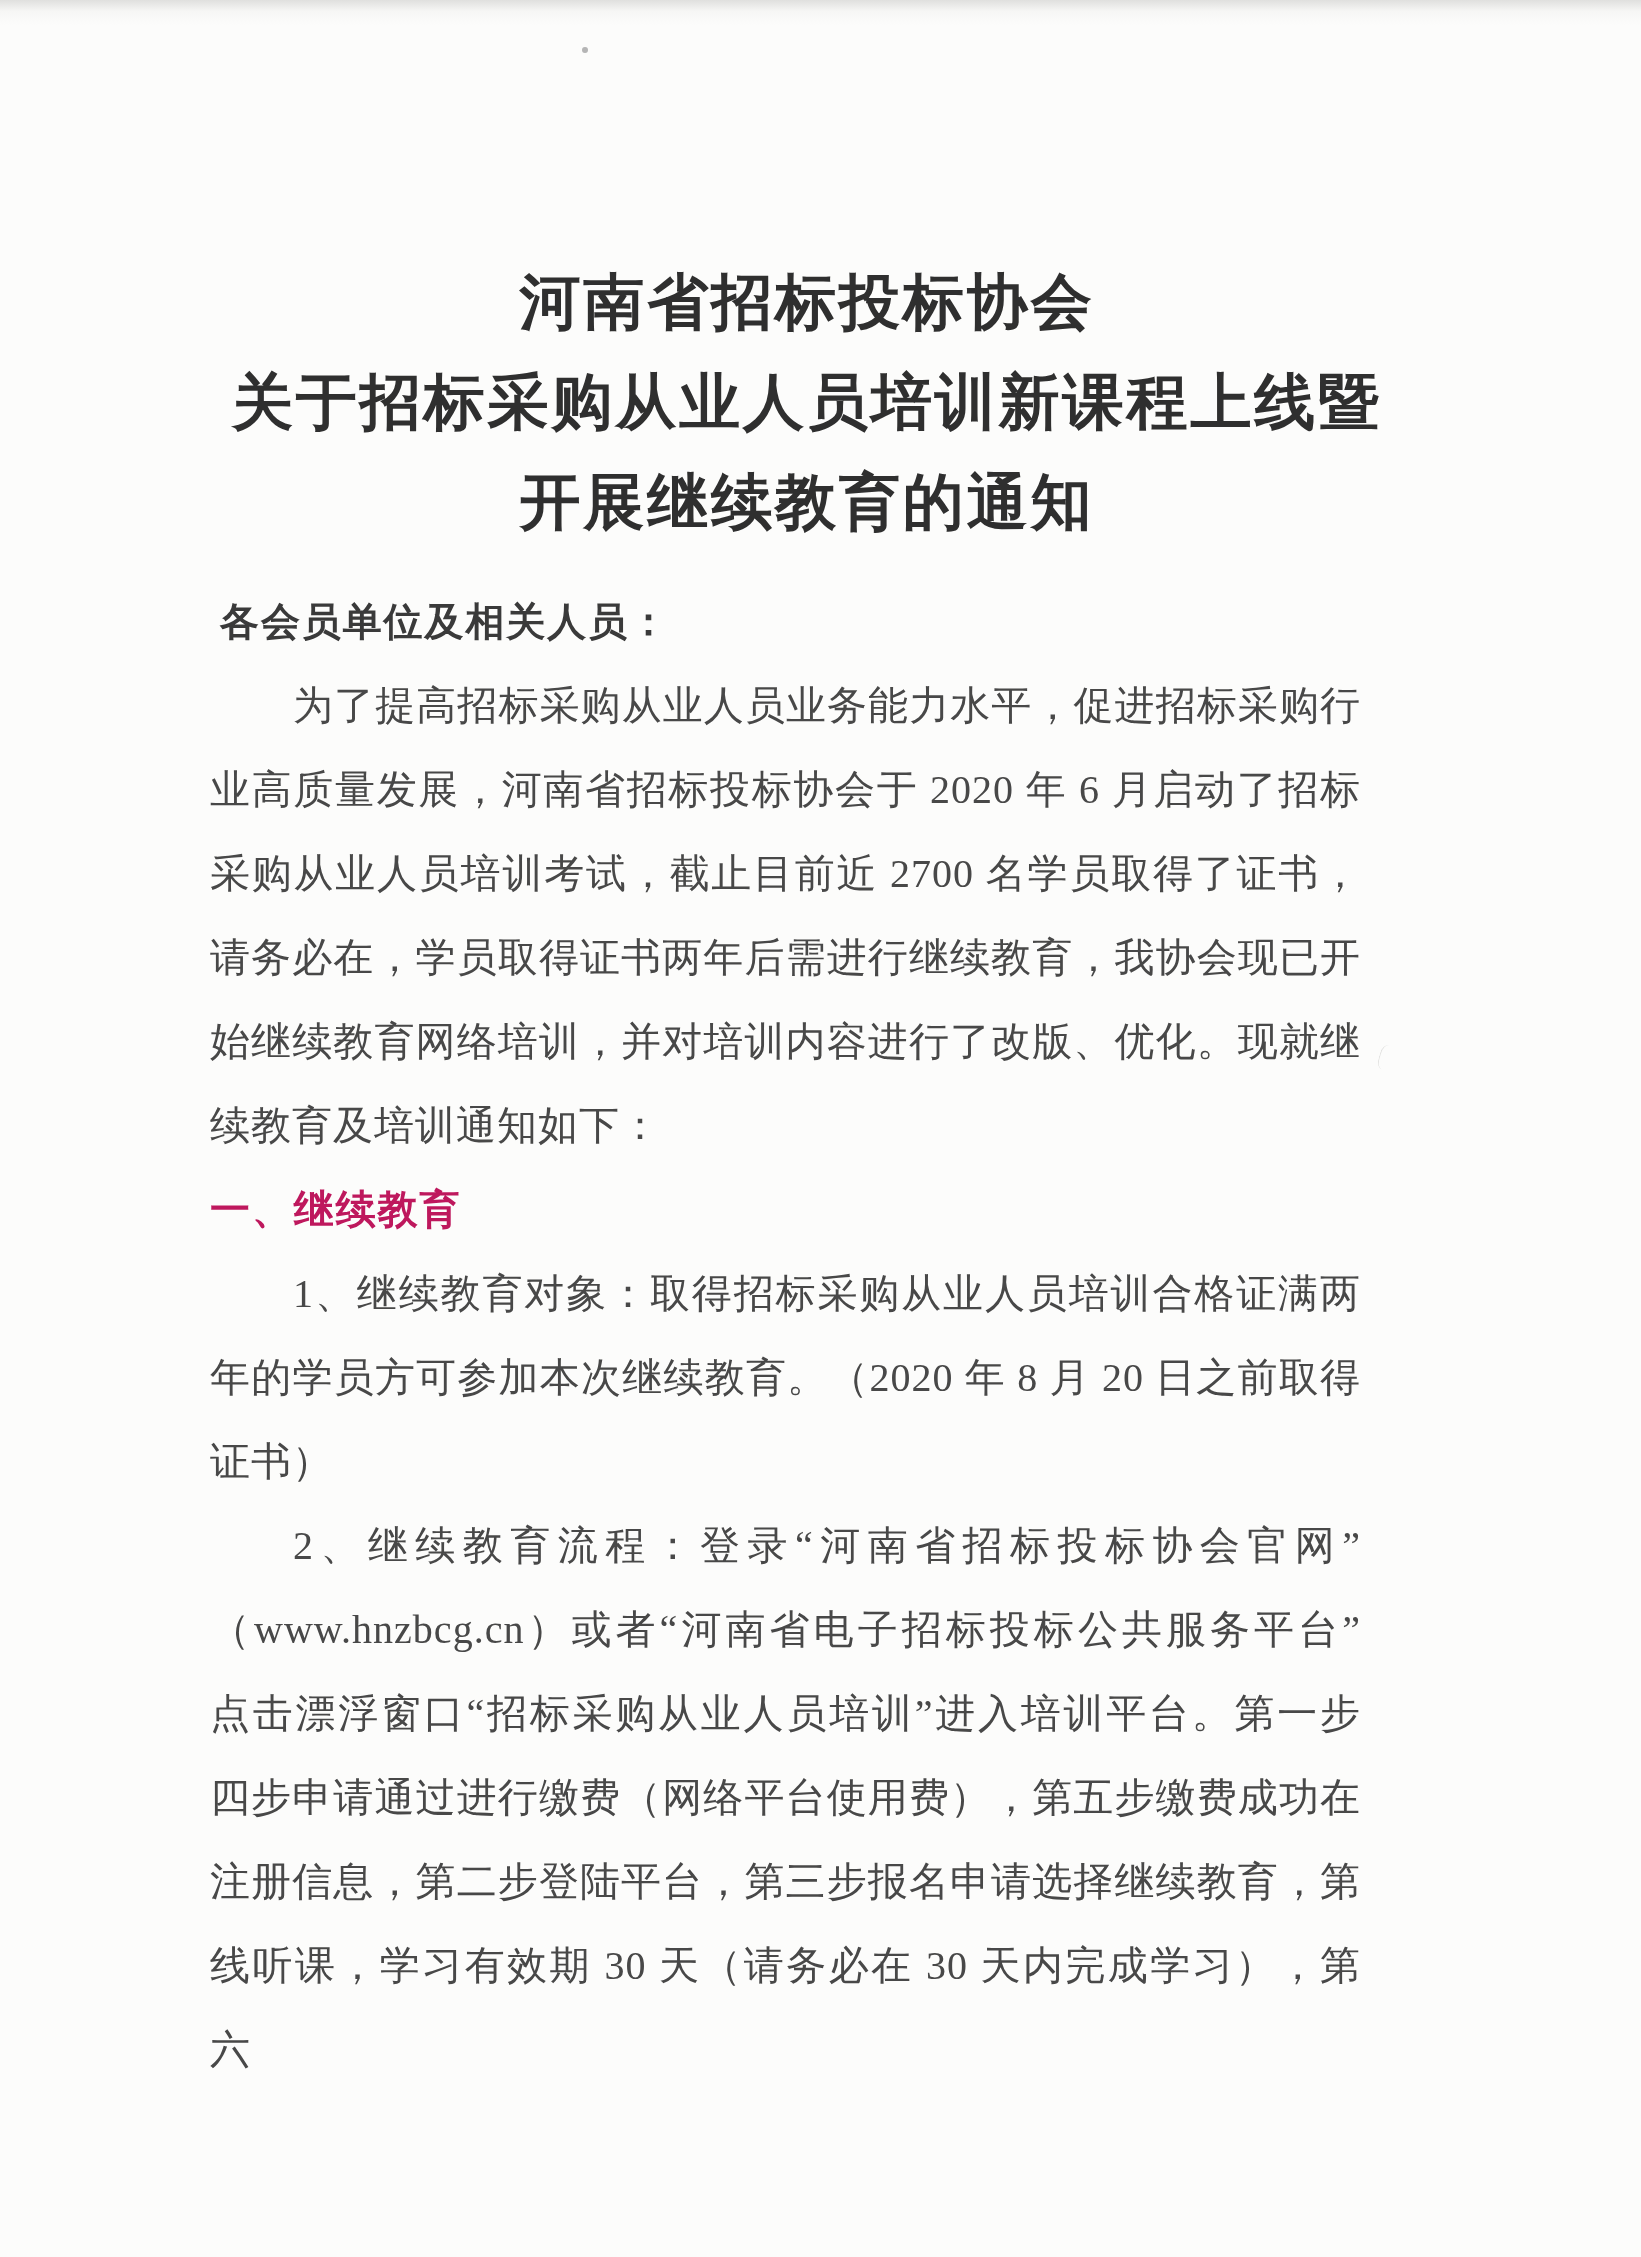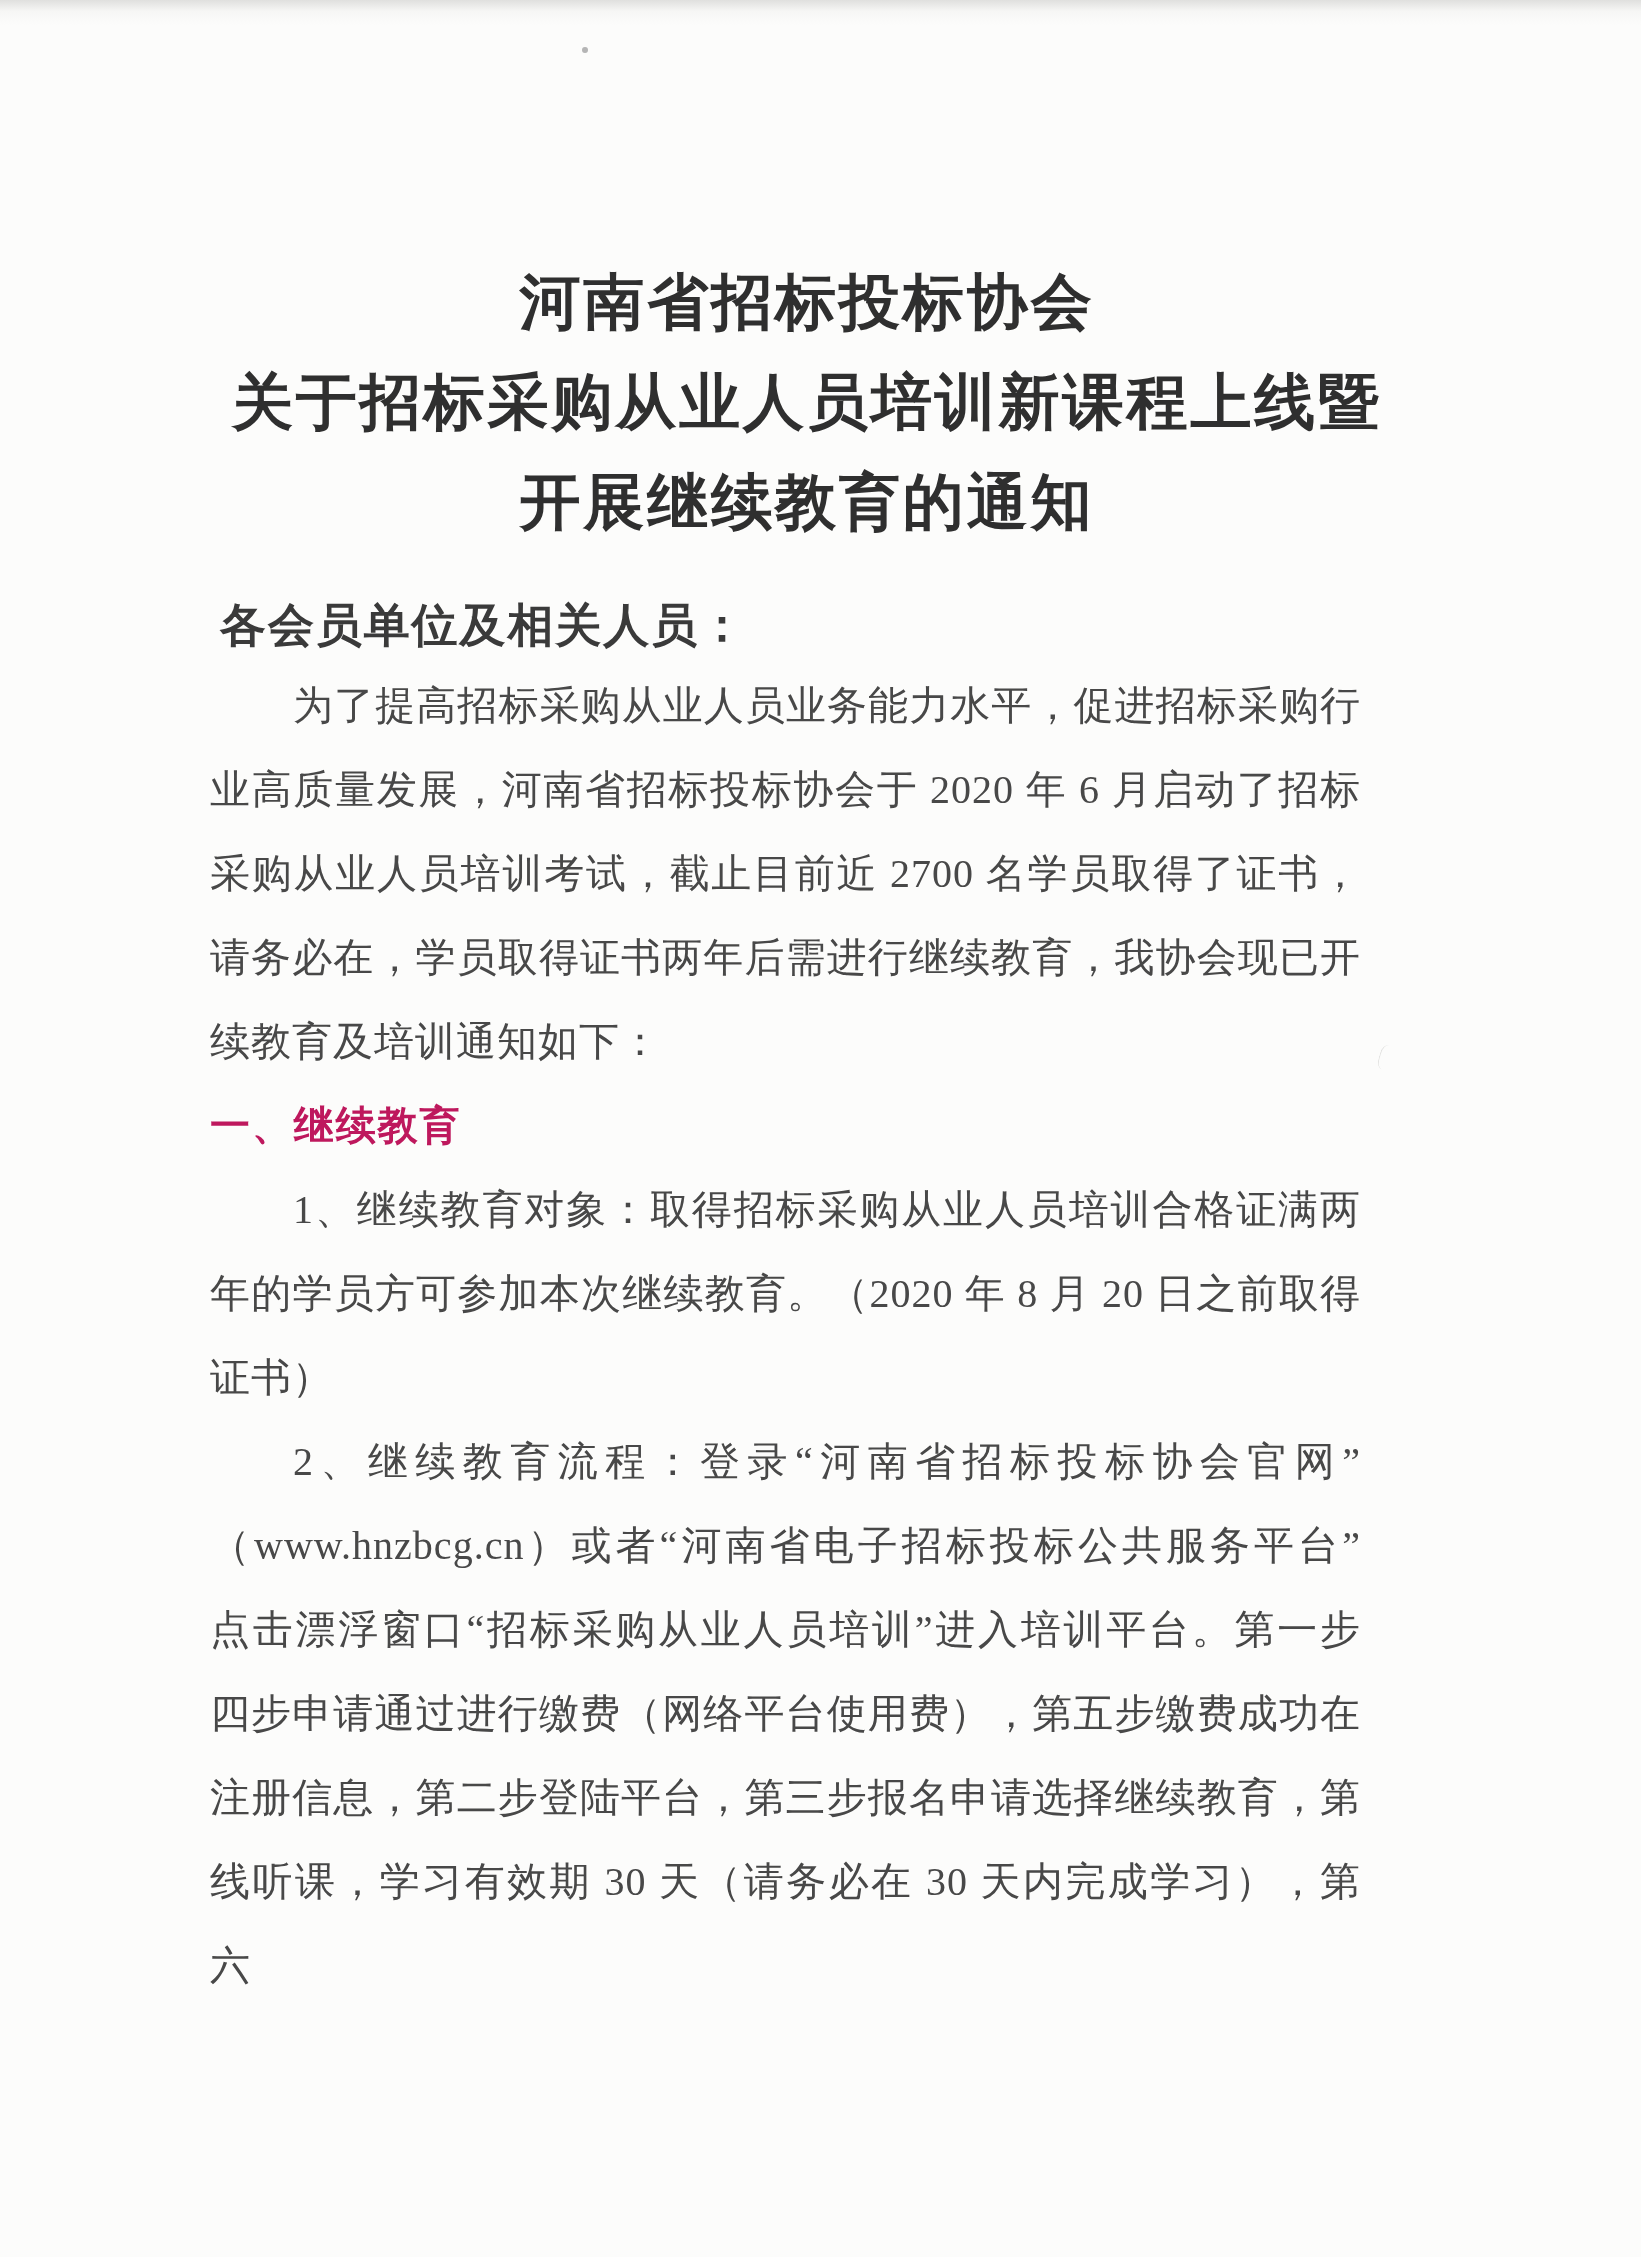--- a/index.html
+++ b/index.html
@@ -54,21 +54,21 @@
     line-height: 100px;
     font-weight: 700;
     letter-spacing: 2.9px;
     color: #2f2f2f;
   }
   
   .salutation {
     position: absolute;
     left: 220px;
     top: 595px;
-    font-size: 46px;
+    font-size: 39px;
     font-weight: 700;
     letter-spacing: 1.9px;
     color: #3a3a3a;
   }
   
   .doc-body {
     position: absolute;
     left: 210px;
     top: 664px;
     width: 1151px;
@@ -108,20 +108,21 @@
   <div class="title-line" style="color: rgb(47, 47, 47);">开展继续教育的通知</div>
 </h1>
 
 <div class="salutation">各会员单位及相关人员：</div>
 
 <div class="doc-body" style="color: rgb(72, 72, 72);">
     <div class="line indent just">为了提高招标采购从业人员业务能力水平，促进招标采购行</div>
     <div class="line just">业高质量发展，河南省招标投标协会于 2020 年 6 月启动了招标</div>
     <div class="line just">采购从业人员培训考试，截止目前近 2700 名学员取得了证书，</div>
     <div class="line just">请务必在，学员取得证书两年后需进行继续教育，我协会现已开</div>
+    <div class="line just">始继续教育网络培训，并对培训内容进行了改版、优化。现就继</div>
     <div class="line">续教育及培训通知如下：</div>
     <div class="line bold">一、继续教育</div>
     <div class="line indent just">1、继续教育对象：取得招标采购从业人员培训合格证满两</div>
     <div class="line just">年的学员方可参加本次继续教育。（2020 年 8 月 20 日之前取得</div>
     <div class="line">证书）</div>
     <div class="line indent just">2、继续教育流程：登录“河南省招标投标协会官网”</div>
     <div class="line just">（www.hnzbcg.cn）或者“河南省电子招标投标公共服务平台”</div>
     <div class="line just">点击漂浮窗口“招标采购从业人员培训”进入培训平台。第一步</div>
     <div class="line just">四步申请通过进行缴费（网络平台使用费），第五步缴费成功在</div>
     <div class="line just">注册信息，第二步登陆平台，第三步报名申请选择继续教育，第</div>

